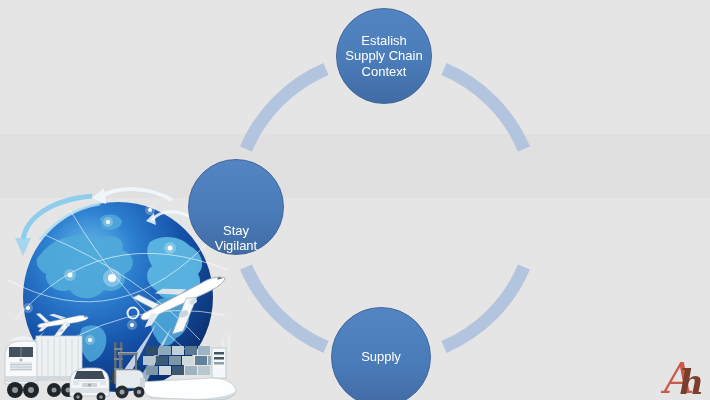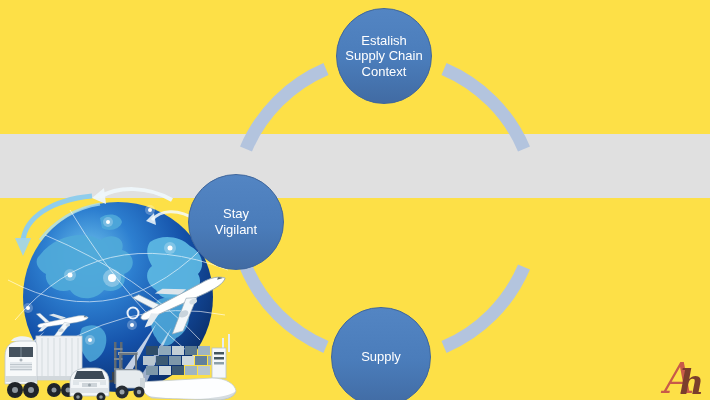--- a/index.html
+++ b/index.html
@@ -1,37 +1,37 @@
 <!DOCTYPE html>
 <html><head>
 <meta charset="utf-8">
 <style>
   html,body{margin:0;padding:0;}
   .stage{
     position:relative;width:710px;height:400px;overflow:hidden;
-    background:#fde047;font-family:"Liberation Sans",sans-serif;
+    background:#e5e5e5;font-family:"Liberation Sans",sans-serif;
   }
   .band{position:absolute;left:0;top:134px;width:710px;height:64px;background:#e0e0e0;}
   .ring-svg,.illu-svg{position:absolute;}
   .ring-svg{left:0;top:0;}
   .illu-svg{left:0;top:180px;}
   .node{
     position:absolute;border-radius:50%;
     background:linear-gradient(180deg,#5385c3 0%,#4a7cba 55%,#416ba3 100%);
     border:1px solid #3f669c;
     display:flex;align-items:center;justify-content:center;
     color:#ffffff;text-align:center;box-sizing:border-box;
   }
   .node .lbl{display:block;font-size:13px;line-height:1.2;}
   .node-top{left:336px;top:8px;width:96px;height:96px;}
   .node-top .lbl{width:80px;}
   .node-right{left:483px;top:160px;width:102px;height:102px;}
   .node-right .lbl{width:80px;}
   .node-bottom{left:331px;top:307px;width:100px;height:100px;}
-  .node-left{left:188px;top:174px;width:96px;height:96px;}
+  .node-left{left:188px;top:159px;width:96px;height:96px;align-items:flex-end;}
   .node-left .lbl{width:60px;}
   .node-center{left:316px;top:140px;width:138px;height:138px;}
   .node-center .lbl{width:112px;font-size:31px;line-height:1.22;}
   .logo{
     position:absolute;right:6px;bottom:0px;height:48px;
     font-family:"DejaVu Serif",serif;font-style:italic;line-height:1;
     display:flex;align-items:flex-end;
   }
   .logo .la{font-size:42px;color:#c85a49;}
   .logo .lh{font-size:34px;color:#7b3e2c;font-weight:bold;margin-left:-15px;margin-bottom:1px;}

